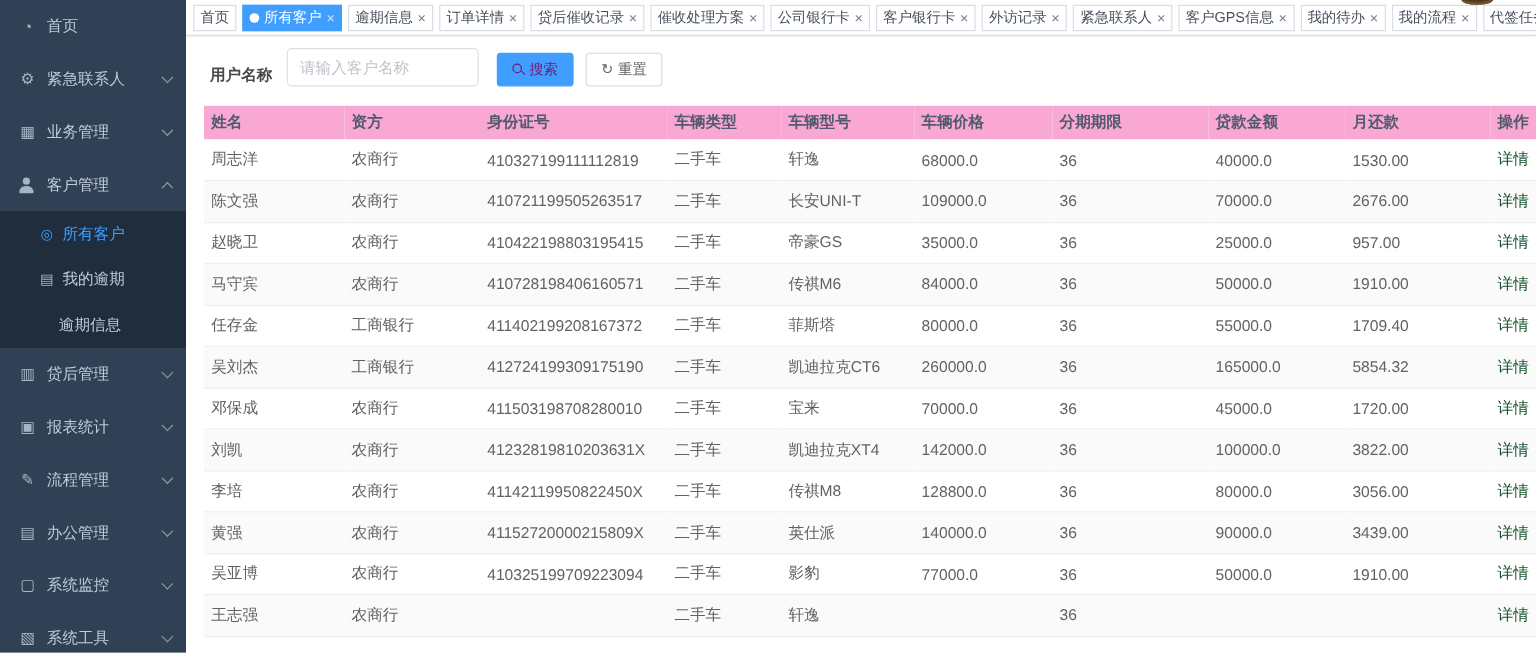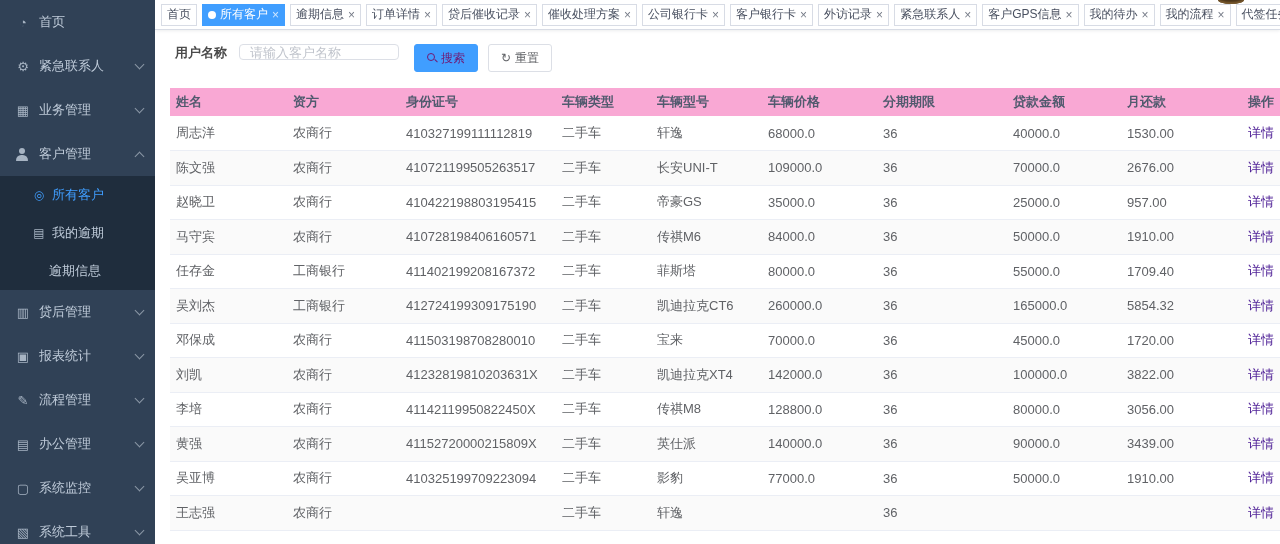--- a/index.html
+++ b/index.html
@@ -37,23 +37,23 @@
     white-space:nowrap; overflow:hidden; }
   .tag { display:inline-flex; align-items:center; height:22px; padding:0 5px; border:1px solid #d8dce5;
     background:#fff; color:#495060; font-size:12px; cursor:pointer; flex:0 0 auto; }
   .tag .dot { width:8px; height:8px; border-radius:50%; background:#fff; margin-right:4px; }
   .tag .close { margin-left:4px; font-size:12px; line-height:1; color:inherit; opacity:.75; }
   .tag.active { background:#409eff; border-color:#409eff; color:#fff; }
   .avatar-partial { position:absolute; top:-4px; right:36px; width:26px; height:8px; border-radius:50%;
     background:#4a3419; box-shadow:inset 0 -2px 2px #7a5a2e; z-index:5; }
 
   
-  .search-row { display:flex; align-items:flex-start; margin:14px 0 0 20px; height:28px; flex:0 0 28px; }
+  .search-row { display:flex; align-items:flex-end; margin:14px 0 0 20px; height:28px; flex:0 0 28px; }
   .search-label { font-size:13px; font-weight:bold; color:#4a4a4a; margin-right:12px; }
-  .search-input { width:160px; height:16px; border:1px solid #dcdfe6; border-radius:4px;
+  .search-input { width:160px; height:32px; border:1px solid #dcdfe6; border-radius:4px;
     padding:0 10px; font-size:13px; color:#606266; outline:none;
     font-family:"Liberation Sans","DejaVu Sans",sans-serif; }
   .search-input::placeholder { color:#c0c4cc; }
   .btn { height:28px; display:inline-flex; align-items:center; border-radius:3px; font-size:12px;
     padding:0 12px; cursor:pointer; border:1px solid transparent; }
   .btn-primary { background:#409eff; border-color:#409eff; color:#701a75; margin-left:15px; }
   .btn-plain { background:#fff; border-color:#dcdfe6; color:#606266; margin-left:10px; }
   .mag-icon { position:relative; width:10px; height:10px; margin-right:4px; display:inline-block; }
   .mag-icon::before { content:""; position:absolute; left:0; top:0; width:6px; height:6px;
     border:1.4px solid currentColor; border-radius:50%; }
@@ -62,21 +62,21 @@
   .refresh-icon { font-size:12px; margin-right:4px; line-height:1; }
 
   
   .table-wrap { margin:16px 0 0 15px; flex:1 1 auto; overflow:hidden; }
   table { width:1110px; table-layout:fixed; border-collapse:collapse; }
   th { background:#f9a8d4; color:#515a6e; font-weight:bold; font-size:13px; text-align:left;
     height:28px; padding:0 0 0 6px; white-space:nowrap; }
   td { font-size:13px; color:#606266; height:34.5px; padding:0 0 0 6px; border-bottom:1px solid #ebeef5;
     white-space:nowrap; overflow:hidden; }
   tbody tr:nth-child(even) td { background:#fafafa; }
-  .link { color:#4c1d95; cursor:pointer;margin-top:27px; }
+  .link { color:#14532d; cursor:pointer;margin-top:27px; }
 </style>
 </head>
 <body>
 
 <div class="app">
 
   <aside class="sidebar" id="sidebar">
       <div class="side-item">
         <span class="mi">◔</span>
         <span class="lbl">首页</span>

